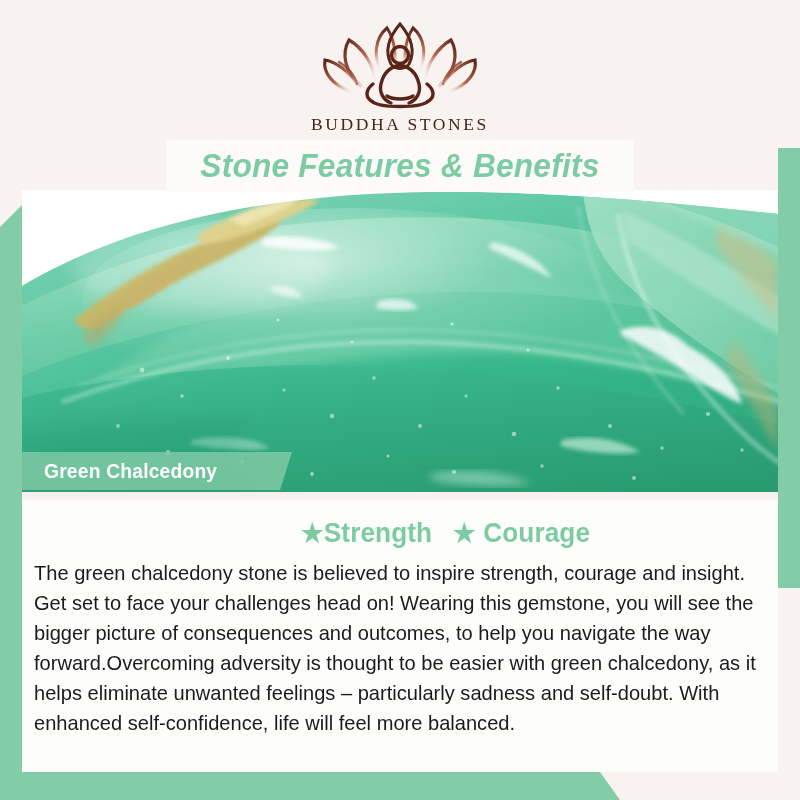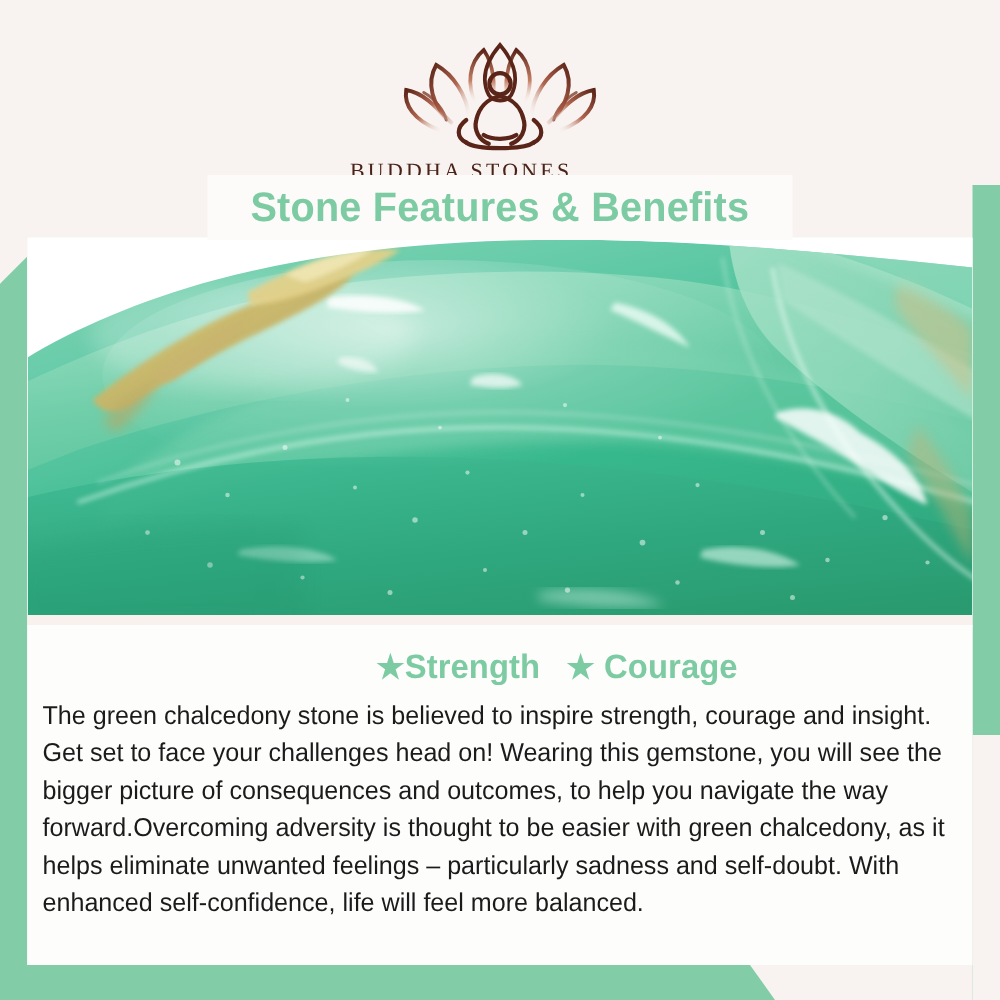--- a/index.html
+++ b/index.html
@@ -55,23 +55,24 @@
   }
 
   
   .header {
     position: absolute; left: 0; top: 0;
     width: 800px; height: 148px;
     background: #f8f3f0;
   }
   .logo-wrap {
     position: absolute;
-    left: 50%; top: 32px;
+    left: 50%; top: 20px;
     transform: translateX(-50%);
     width: 240px;
+    text-align: center;
   }
   .logo-mark { display: block; margin: 0 auto; }
   .logo-text {
     display: block;
     margin-top: 2px;
     font-family: "Liberation Serif", serif;
     font-size: 17.5px;
     letter-spacing: 2.6px;
     color: #4a2318;
     font-weight: 400;
@@ -80,20 +81,21 @@
   
   .title-banner {
     position: absolute;
     left: 166px; top: 140px;
     width: 468px; height: 52px;
     background: #fdfbfa;
     display: flex;
     align-items: center;
     justify-content: center;
     z-index: 6;
+    font-style: italic;
   }
   .title-text {
     font-family: "Liberation Sans Narrow", "Liberation Sans", sans-serif;
     font-size: 33px;
     font-weight: bold;
     color: #7ccba2;
     letter-spacing: 0.2px;
     transform: scaleX(0.96);
     white-space: nowrap;
   }
@@ -384,20 +386,24 @@
         <path d="M600 -10 L766 -10 L766 70 C710 44 650 18 600 2 Z" fill="#a8e3c9" opacity="0.6" filter="url(#blur4)"></path>
 
         <path d="M-10 250 C60 236 140 228 220 230 L220 312 L-10 312 Z" fill="#1f8f6a" opacity="0.18" filter="url(#blur8)"></path>
       </g>
 
       <path d="M0 0 L756 0 L756 20 C660 12 560 4 460 2 C340 0 240 10 150 34
                C90 50 36 74 0 96 Z" fill="#ffffff"></path>
     </svg>
   </div>
 
+  <div class="stone-tag">
+    <div class="stone-tag-bg"></div>
+    <span class="stone-tag-label">Green Chalcedony</span>
+  </div>
 
   <div class="title-banner">
     <span class="title-text">Stone Features &amp; Benefits</span>
   </div>
 
   <div class="cream-band"></div>
 
   <div class="content">
     <div class="benefit-row">
       <span class="benefit"><span class="star">★</span><span>Strength</span></span><span class="benefit-gap"></span><span class="benefit"><span class="star">★</span>&nbsp;<span>Courage</span></span>

